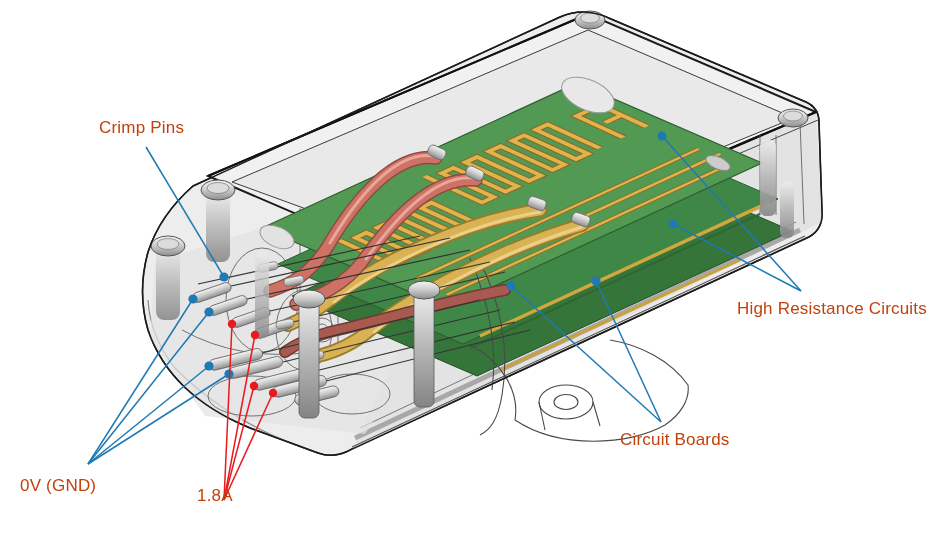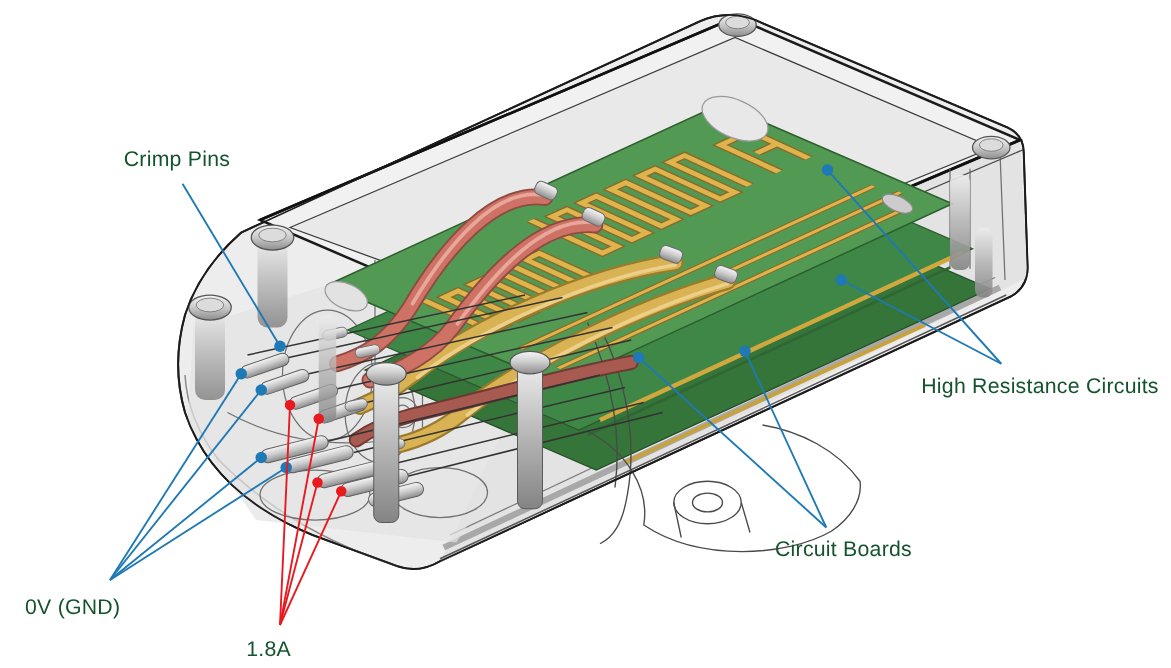--- a/index.html
+++ b/index.html
@@ -1,20 +1,20 @@
 <!DOCTYPE html>
 <html><head>
 <meta charset="utf-8">
 <style>
   html,body{margin:0;padding:0;background:#ffffff;}
   #stage{position:relative;width:937px;height:534px;background:#fff;overflow:hidden;
          font-family:"Liberation Sans", sans-serif;}
   #device-art, #annot-layer{position:absolute;left:0;top:0;}
   #annot-layer{pointer-events:none;}
-  .callout-label{position:absolute;font-size:17px;line-height:20px;color:#14532d;
+  .callout-label{position:absolute;font-size:17px;line-height:20px;color:#c2410c;
                  letter-spacing:.2px;white-space:nowrap;}
 </style>
 </head>
 <body>
 
 <div id="stage">
 
   <svg id="device-art" width="937" height="534" viewBox="0 0 937 534">
     <defs>
       <linearGradient id="metalV" x1="0" y1="0" x2="0" y2="1">
@@ -252,14 +252,14 @@
         <circle cx="254" cy="386" r="4.2" fill="#e8191f"></circle>
         <line x1="224" y1="500" x2="273" y2="393" stroke="#e8191f" stroke-width="1.5"></line>
         <circle cx="273" cy="393" r="4.2" fill="#e8191f"></circle>
       </g>
     </svg>
 
   <div class="callout-label" id="lbl-crimp-pins" style="left: 99px; top: 118px;">Crimp Pins</div>
   <div class="callout-label" id="lbl-circuit-boards" style="left: 620px; top: 430px;">Circuit Boards</div>
   <div class="callout-label" id="lbl-high-resistance-circuits" style="left: 737px; top: 299px;">High Resistance Circuits</div>
   <div class="callout-label" id="lbl-zero-volt-gnd" style="left: 20px; top: 476px;">0V (GND)</div>
-  <div class="callout-label" id="lbl-current-1-8a" style="left: 197px; top: 510px;">1.8A</div>
+  <div class="callout-label" id="lbl-current-1-8a" style="left: 197px; top: 486px;">1.8A</div>
 </div>
 
 </body></html>

